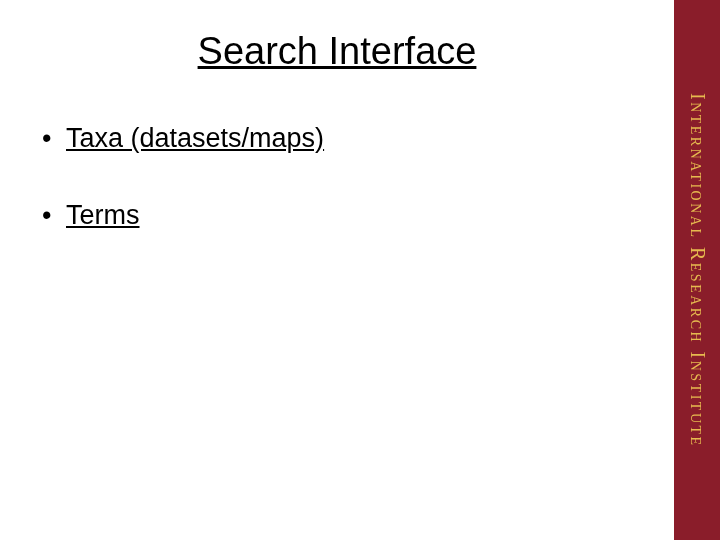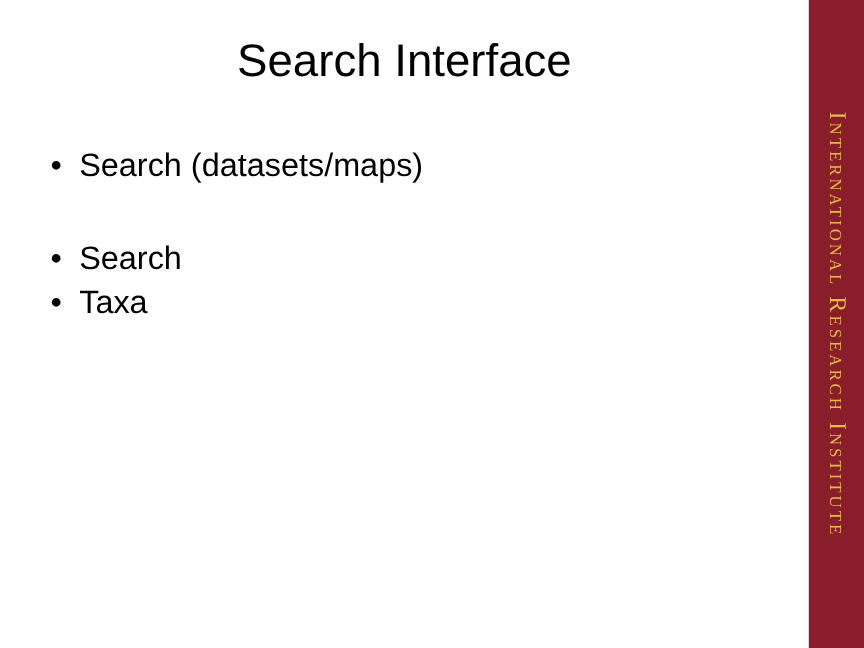--- a/index.html
+++ b/index.html
@@ -6,20 +6,21 @@
   html, body { width: 720px; height: 540px; overflow: hidden; }
   body {
     display: flex;
     font-family: Arial, Helvetica, sans-serif;
     background: #ffffff;
   }
   .main {
     flex: 1;
     padding: 20px 30px 40px 30px;
     position: relative;
+    text-decoration: underline;
   }
   .title {
     font-size: 38px;
     color: #000;
     text-align: center;
     margin-top: 10px;
     margin-bottom: 50px;
     font-weight: normal;
   }
   .bullets {
@@ -62,24 +63,23 @@
     color: #e6b94f;
     white-space: nowrap;
   }
 </style>
 </head>
 <body>
 
 <div class="main">
   <h1 class="title">Search Interface</h1>
   <ul class="bullets">
-    <li>Search (datasets/maps)</li>
+    <li>Taxa (datasets/maps)</li>
   </ul>
   <div class="gap"></div>
   <ul class="bullets">
-    <li>Search</li>
-    <li>Taxa</li>
+    <li>Terms</li>
   </ul>
 </div>
 
 <div class="sidebar">
   <div class="sidebar-label">International Research Institute</div>
 </div>
 
 </body></html>

